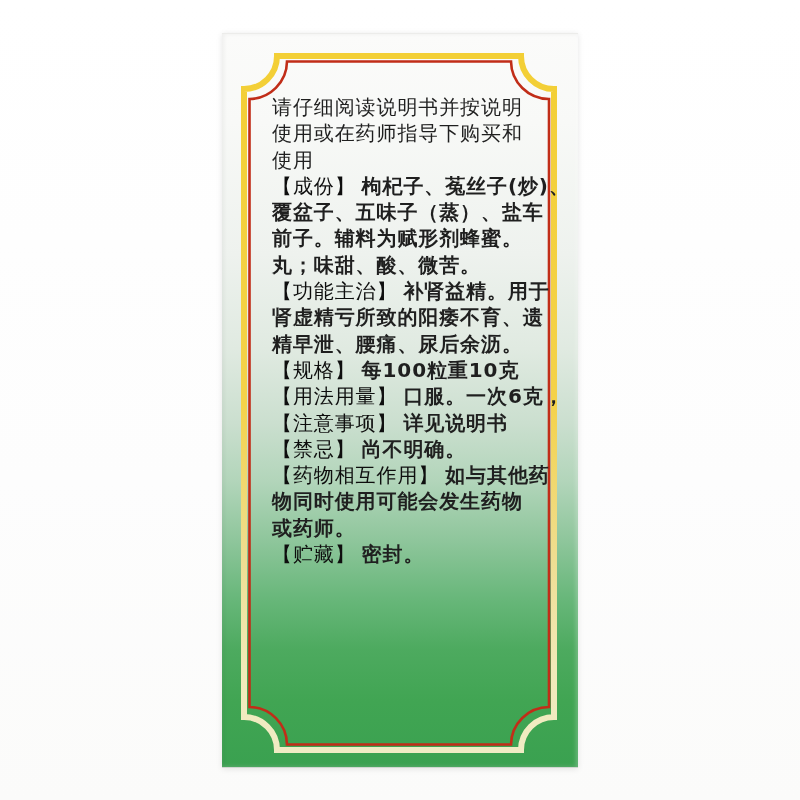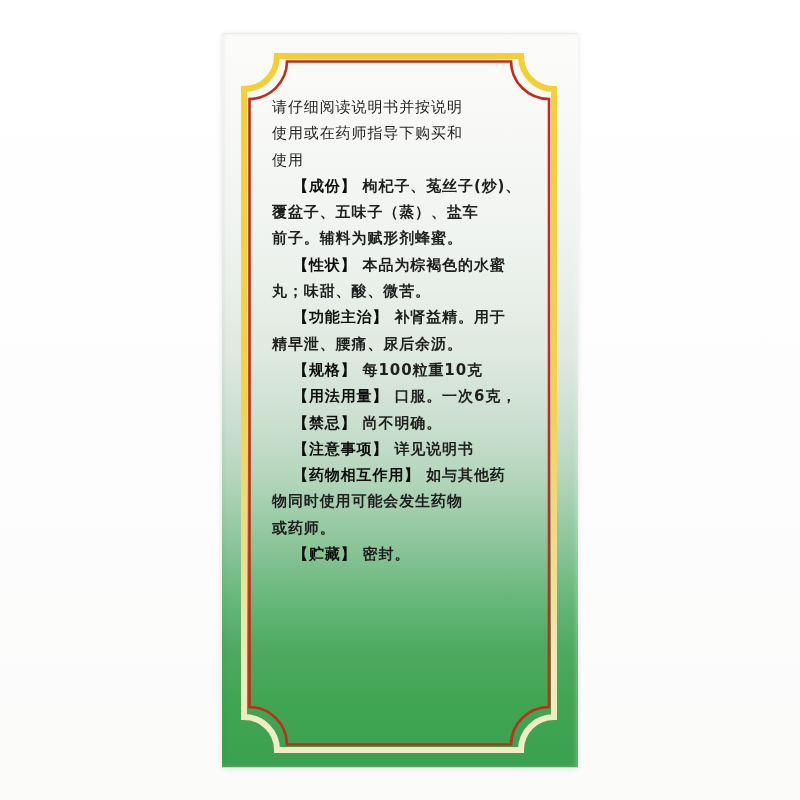--- a/index.html
+++ b/index.html
@@ -19,24 +19,24 @@
     box-shadow:0 1px 6px rgba(0,0,0,0.10),
       inset 2px 0 4px rgba(0,0,0,0.05),
       inset -2px 0 4px rgba(255,255,255,0.25);
     border-top:1px solid #ececea;
     border-bottom:1px solid #cfd6cf;
   }
   .frame{position:absolute;left:0;top:0;}
   .content{
     position:absolute;left:50px;top:60px;width:284px;
     color:#1f1f1f;
-    font-size:15px;letter-spacing:0.9px;line-height:26.3px;
+    font-size:20px;letter-spacing:0.9px;line-height:26.3px;
   }
   .line{height:26.3px;white-space:nowrap;}
-  .hdr{font-weight:bold;color:#0e0e0e;margin-right:6px;margin-left:21px;}
+  .hdr{font-weight:normal;color:#0e0e0e;margin-right:6px;}
   .txt{font-weight:bold;}
   .intro{font-weight:normal;}
 </style>
 </head>
 <body>
 
 <div class="stage">
   <div class="box">
 
     <svg class="frame" width="356" height="733" viewBox="0 0 356 733">
@@ -53,28 +53,28 @@
       <path d="M 65 27.5 H 289 A 38 38 0 0 0 327 65 V 673 A 38 38 0 0 0 289 710.5 H 65 A 38 38 0 0 0 27.5 673 V 65 A 38 38 0 0 0 65 27.5 Z" fill="none" stroke="#c12d18" stroke-width="2.6"></path>
     </svg>
 
     <div class="content">
         <div class="line"><span class="intro">请仔细阅读说明书并按说明</span></div>
         <div class="line"><span class="intro">使用或在药师指导下购买和</span></div>
         <div class="line"><span class="intro">使用</span></div>
         <div class="line"><span class="hdr">【成份】</span><span class="txt">枸杞子、菟丝子(炒)、</span></div>
         <div class="line"><span class="txt">覆盆子、五味子（蒸）、盐车</span></div>
         <div class="line"><span class="txt">前子。辅料为赋形剂蜂蜜。</span></div>
-        <div class="line"><span class="hdr">【性状】</span><span class="txt">本品为棕褐色的水蜜</span></div>
         <div class="line"><span class="txt">丸；味甜、酸、微苦。</span></div>
         <div class="line"><span class="hdr">【功能主治】</span><span class="txt">补肾益精。用于</span></div>
+        <div class="line"><span class="txt">肾虚精亏所致的阳痿不育、遗</span></div>
         <div class="line"><span class="txt">精早泄、腰痛、尿后余沥。</span></div>
         <div class="line"><span class="hdr">【规格】</span><span class="txt">每100粒重10克</span></div>
         <div class="line"><span class="hdr">【用法用量】</span><span class="txt">口服。一次6克，</span></div>
+        <div class="line"><span class="hdr">【注意事项】</span><span class="txt">详见说明书</span></div>
         <div class="line"><span class="hdr">【禁忌】</span><span class="txt">尚不明确。</span></div>
-        <div class="line"><span class="hdr">【注意事项】</span><span class="txt">详见说明书</span></div>
         <div class="line"><span class="hdr">【药物相互作用】</span><span class="txt">如与其他药</span></div>
         <div class="line"><span class="txt">物同时使用可能会发生药物</span></div>
         <div class="line"><span class="txt">或药师。</span></div>
         <div class="line"><span class="hdr">【贮藏】</span><span class="txt">密封。</span></div>
       </div>
 
   </div>
 </div>
 
 </body></html>

